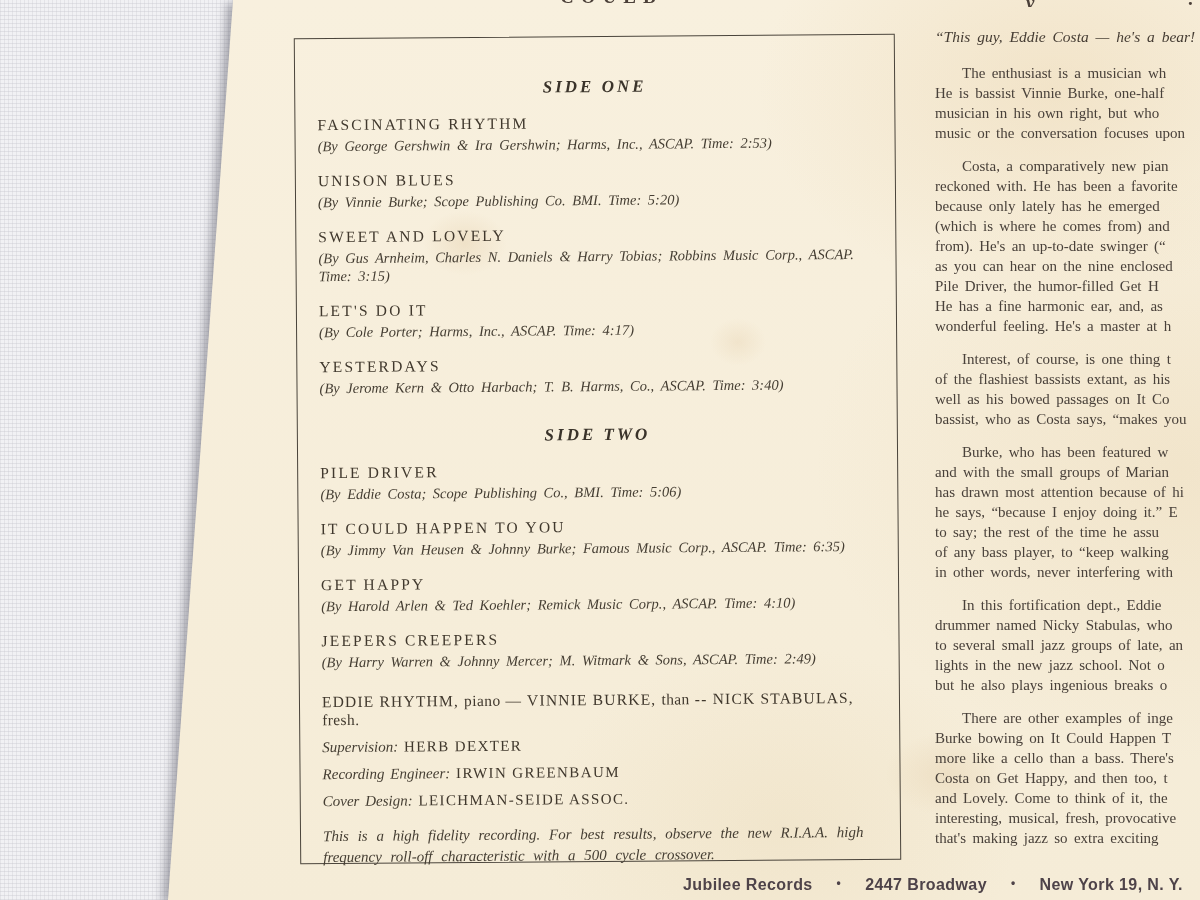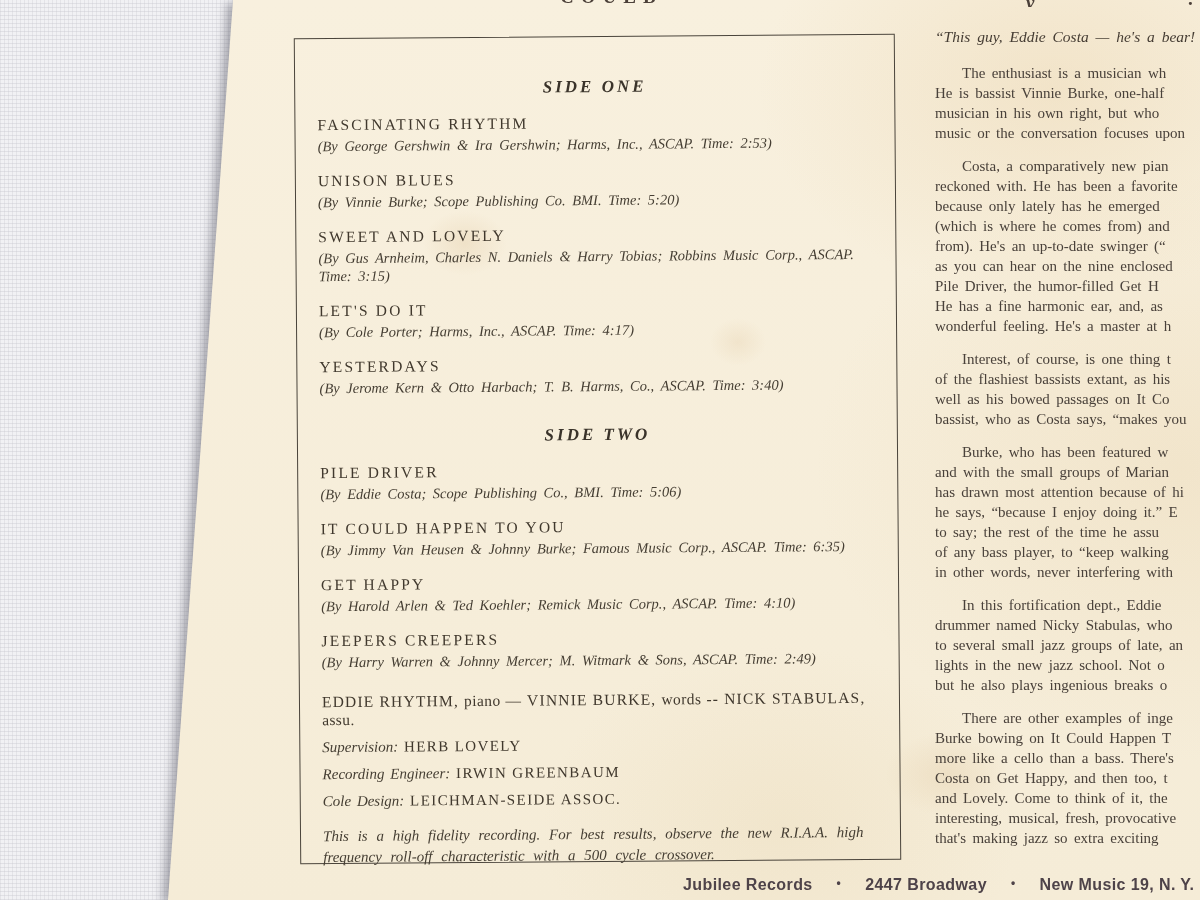--- a/index.html
+++ b/index.html
@@ -121,25 +121,25 @@
       </div>
       <div class="track">
         <div class="track-title">GET HAPPY</div>
         <div class="track-credit">(By Harold Arlen &amp; Ted Koehler; Remick Music Corp., ASCAP. Time: 4:10)</div>
       </div>
       <div class="track">
         <div class="track-title">JEEPERS CREEPERS</div>
         <div class="track-credit">(By Harry Warren &amp; Johnny Mercer; M. Witmark &amp; Sons, ASCAP. Time: 2:49)</div>
       </div>
     </div>
-  <div class="personnel" id="personnel"><span>EDDIE RHYTHM, </span><span class="ital">piano</span><span> — </span><span>VINNIE BURKE, </span><span class="ital">words</span><span> -- </span><span>NICK STABULAS, </span><span class="ital">assu.</span></div>
+  <div class="personnel" id="personnel"><span>EDDIE RHYTHM, </span><span class="ital">piano</span><span> — </span><span>VINNIE BURKE, </span><span class="ital">than</span><span> -- </span><span>NICK STABULAS, </span><span class="ital">fresh.</span></div>
   <div id="credits">
-      <div class="credit-line"><span class="credit-label">Supervision: </span><span class="credit-name">HERB LOVELY</span></div>
+      <div class="credit-line"><span class="credit-label">Supervision: </span><span class="credit-name">HERB DEXTER</span></div>
       <div class="credit-line"><span class="credit-label">Recording Engineer: </span><span class="credit-name">IRWIN GREENBAUM</span></div>
-      <div class="credit-line"><span class="credit-label">Cole Design: </span><span class="credit-name">LEICHMAN-SEIDE ASSOC.</span></div>
+      <div class="credit-line"><span class="credit-label">Cover Design: </span><span class="credit-name">LEICHMAN-SEIDE ASSOC.</span></div>
     </div>
   <div class="hifi-note">This is a high fidelity recording. For best results, observe the new R.I.A.A. high frequency roll-off characteristic with a 500 cycle crossover.</div>
 </div>
 
 <div class="liner">
   <div class="quote">“This guy, Eddie Costa — he's a bear!</div>
   <div id="liner-paragraphs">
       <div class="para">
         <div class="line first">The enthusiast is a musician wh</div>
         <div class="line">He is bassist Vinnie Burke, one-half</div>
@@ -189,14 +189,14 @@
         <div class="line">that's making jazz so extra exciting</div>
       </div>
     </div>
 </div>
 
 <div class="footer">
   <span>Jubilee Records</span>
   <span class="dot">•</span>
   <span>2447 Broadway</span>
   <span class="dot">•</span>
-  <span>New Music 19, N. Y.</span>
+  <span>New York 19, N. Y.</span>
 </div>
 
 </body></html>

